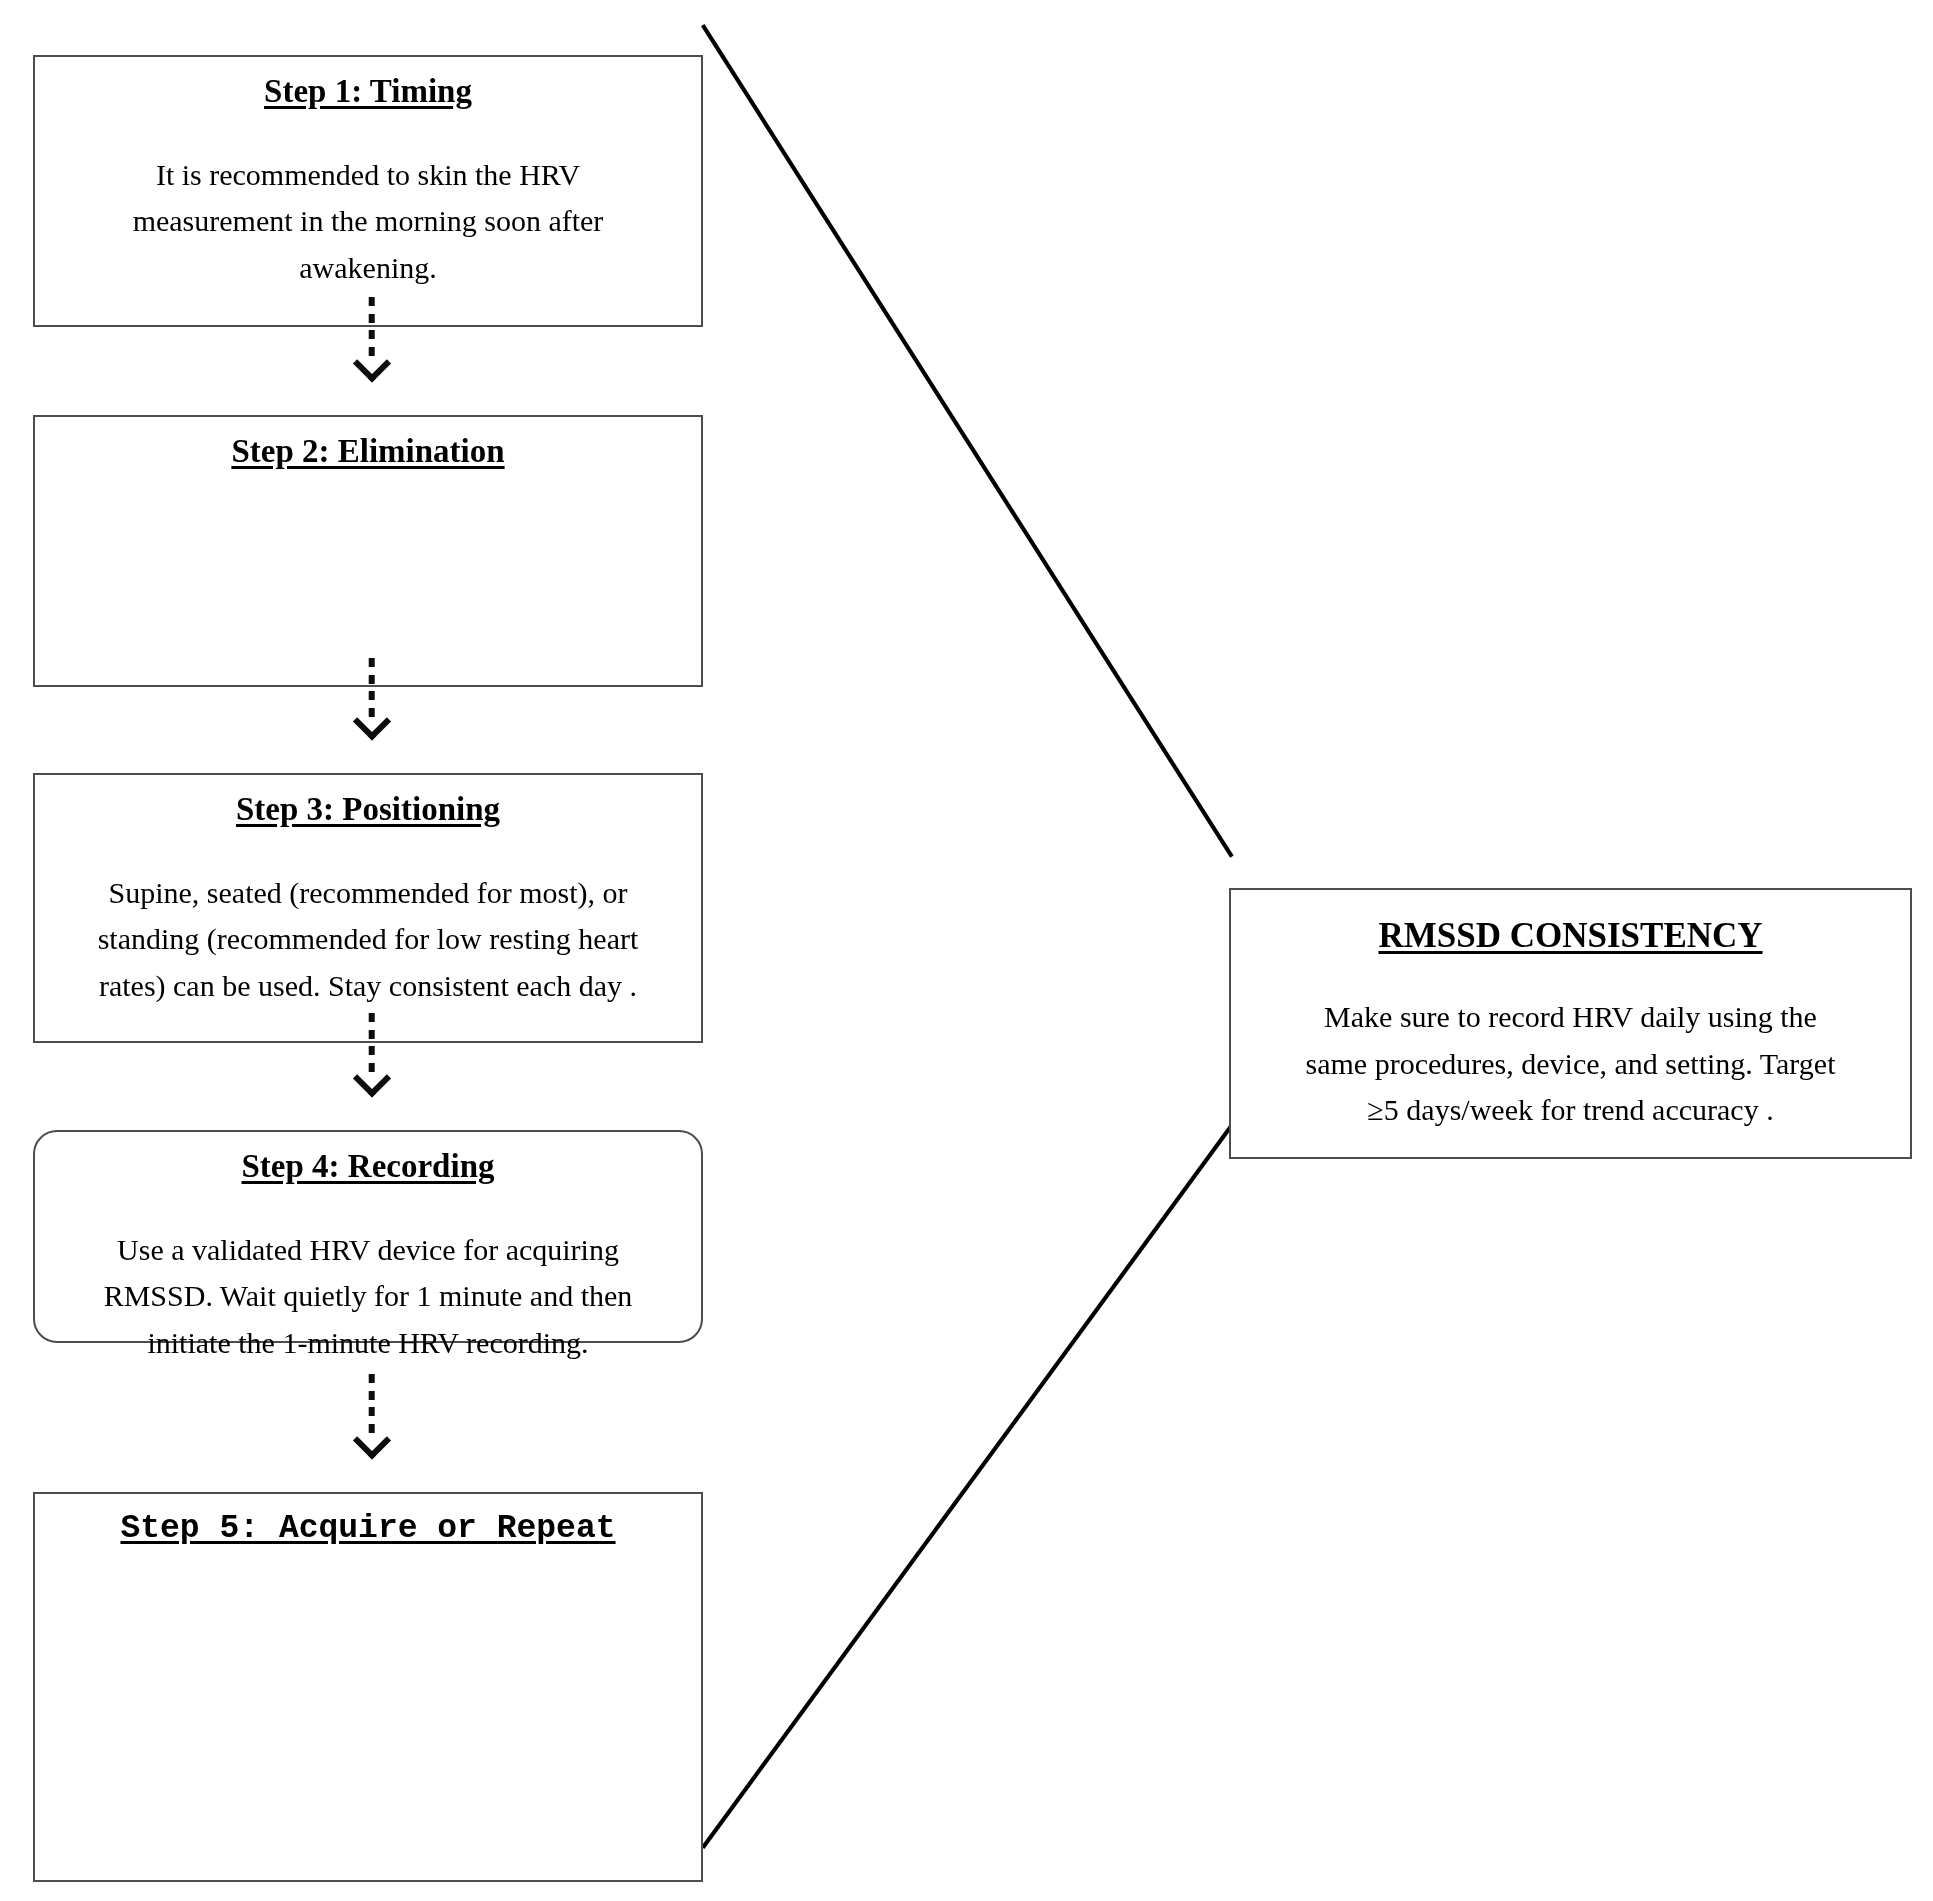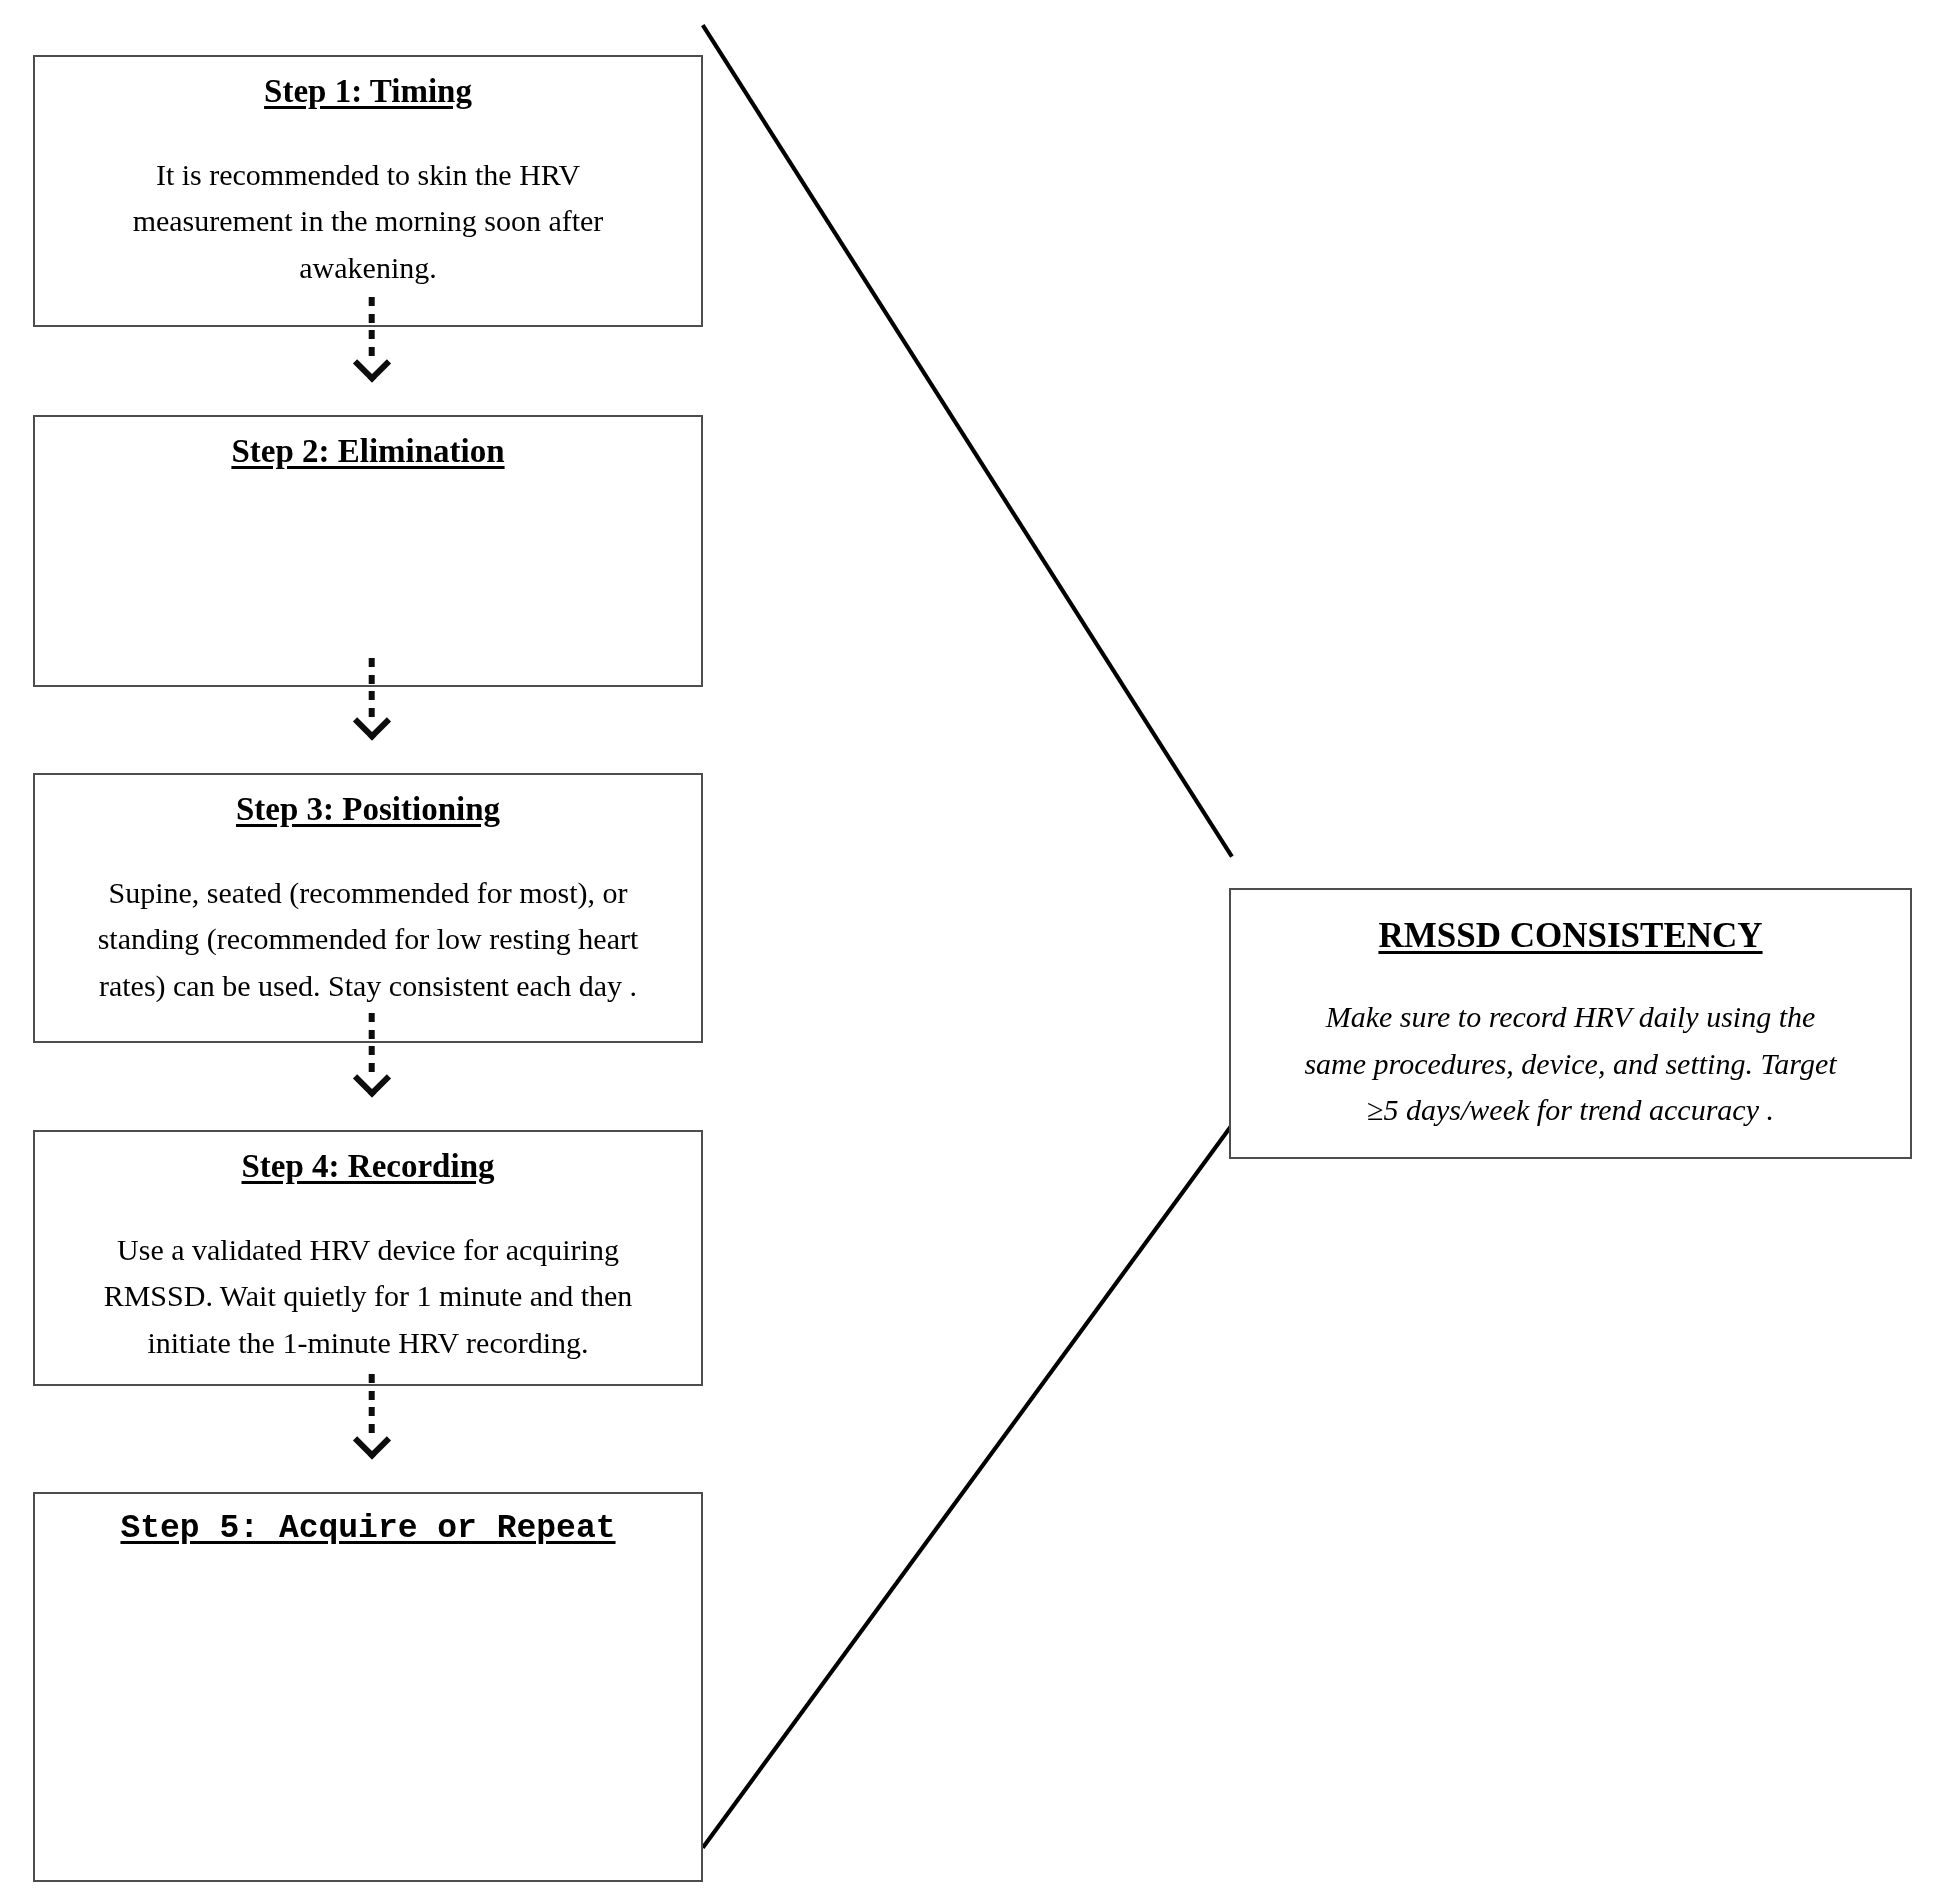--- a/index.html
+++ b/index.html
@@ -57,26 +57,25 @@
     top: 856px;
     width: 683px;
     height: 271px;
   }
   .side-box .box-title {
     font-size: 35px;
     margin-top: 25px;
   }
   .side-box .box-body {
     margin-top: 37px;
-    font-style: italic;
   }
   #step1 { top: 23px;   height: 272px; }
   #step2 { top: 383px;  height: 272px; }
   #step3 { top: 741px;  height: 270px; }
-  #step4 { top: 1098px; height: 256px; }
+  #step4 { top: 1098px; height: 213px; border-radius: 24px; }
   #step5 { top: 1460px; height: 390px; font-family: Liberation Mono, monospace; }
   #step5 .box-body { margin-top: 33px; }
   .arrow {
     position: absolute;
     left: 353px;
     width: 37px;
   }
   #arrow1 { top: 297px;  height: 86px; }
   #arrow2 { top: 658px;  height: 83px; }
   #arrow3 { top: 1013px; height: 85px; }

